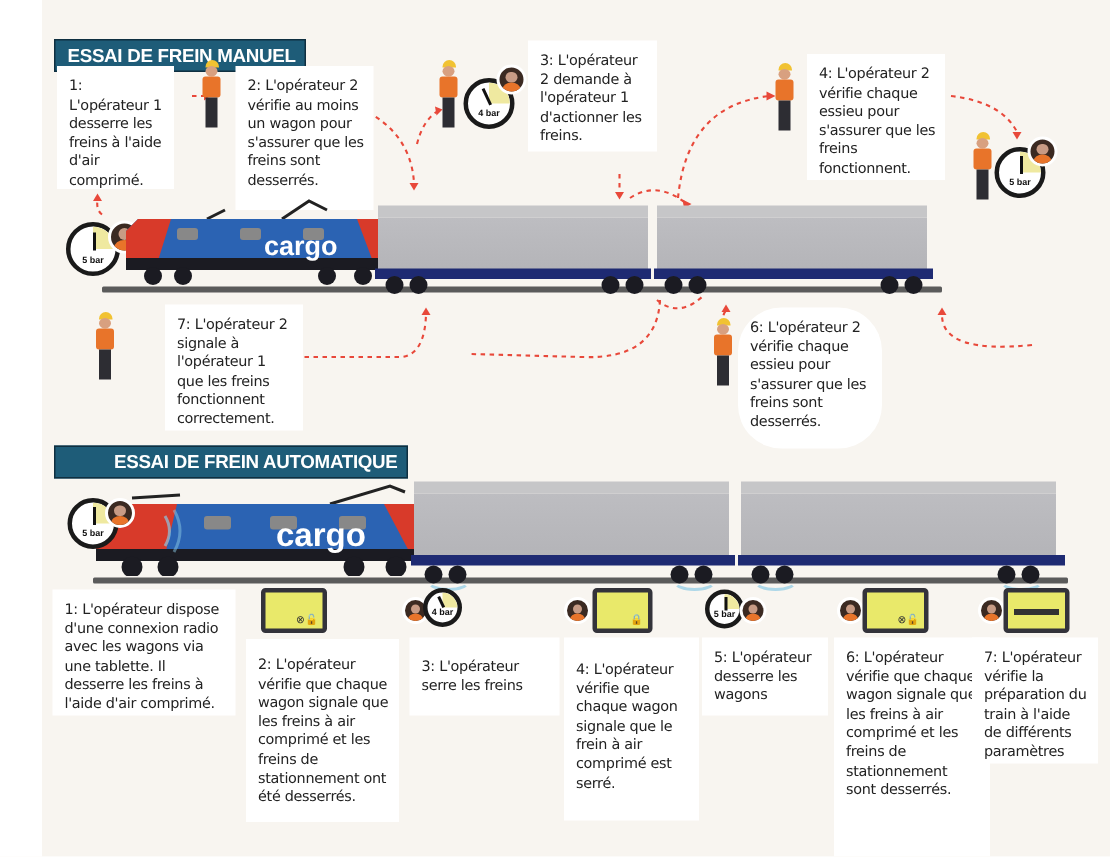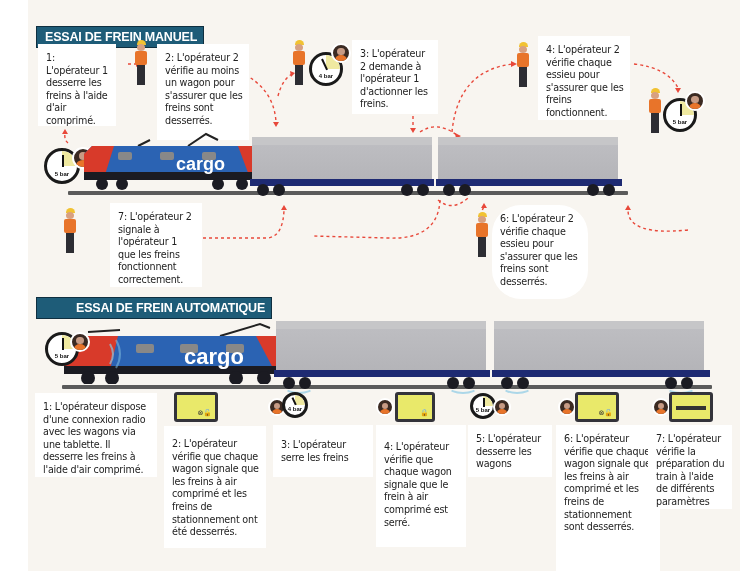--- a/index.html
+++ b/index.html
@@ -68,21 +68,21 @@
       <polygon points="647,88 653,88 650,93"></polygon>
       <polygon points="597,210 603,210 600,205"></polygon>
       <polygon points="453,208 459,208 456,203"></polygon>
       <polygon points="253,210 259,210 256,205"></polygon>
       <polygon points="34,134 40,134 37,129"></polygon>
     </g>
   </svg>
 
   <div class="card" style="left:10px; top:44px; width:78px; height:82px;">1: L'opérateur 1 desserre les freins à l'aide d'air comprimé.</div>
   <div class="card" style="left:129px; top:44px; width:92px; height:96px;">2: L'opérateur 2 vérifie au moins un wagon pour s'assurer que les freins sont desserrés.</div>
-  <div class="card" style="left:324px; top:40px; width:86px; height:74px;">3: L'opérateur 2 demande à l'opérateur 1 d'actionner les freins.</div>
+  <div class="card" style="left:324px; top:27px; width:86px; height:74px;">3: L'opérateur 2 demande à l'opérateur 1 d'actionner les freins.</div>
   <div class="card" style="left:510px; top:36px; width:92px; height:84px;">4: L'opérateur 2 vérifie chaque essieu pour s'assurer que les freins fonctionnent.</div>
   <div class="card" style="left:464px; top:205px; width:96px; height:94px;border-radius:29px;">6: L'opérateur 2 vérifie chaque essieu pour s'assurer que les freins sont desserrés.</div>
   <div class="card" style="left:82px; top:203px; width:92px; height:84px;">7: L'opérateur 2 signale à l'opérateur 1 que les freins fonctionnent correctement.</div>
 
   <div class="worker" style="left:106px; top:40px; height:46px;">
       <div class="hat"></div>
       <div class="head"></div>
       <div class="vest"></div>
       <div class="legs"></div>
     </div>

